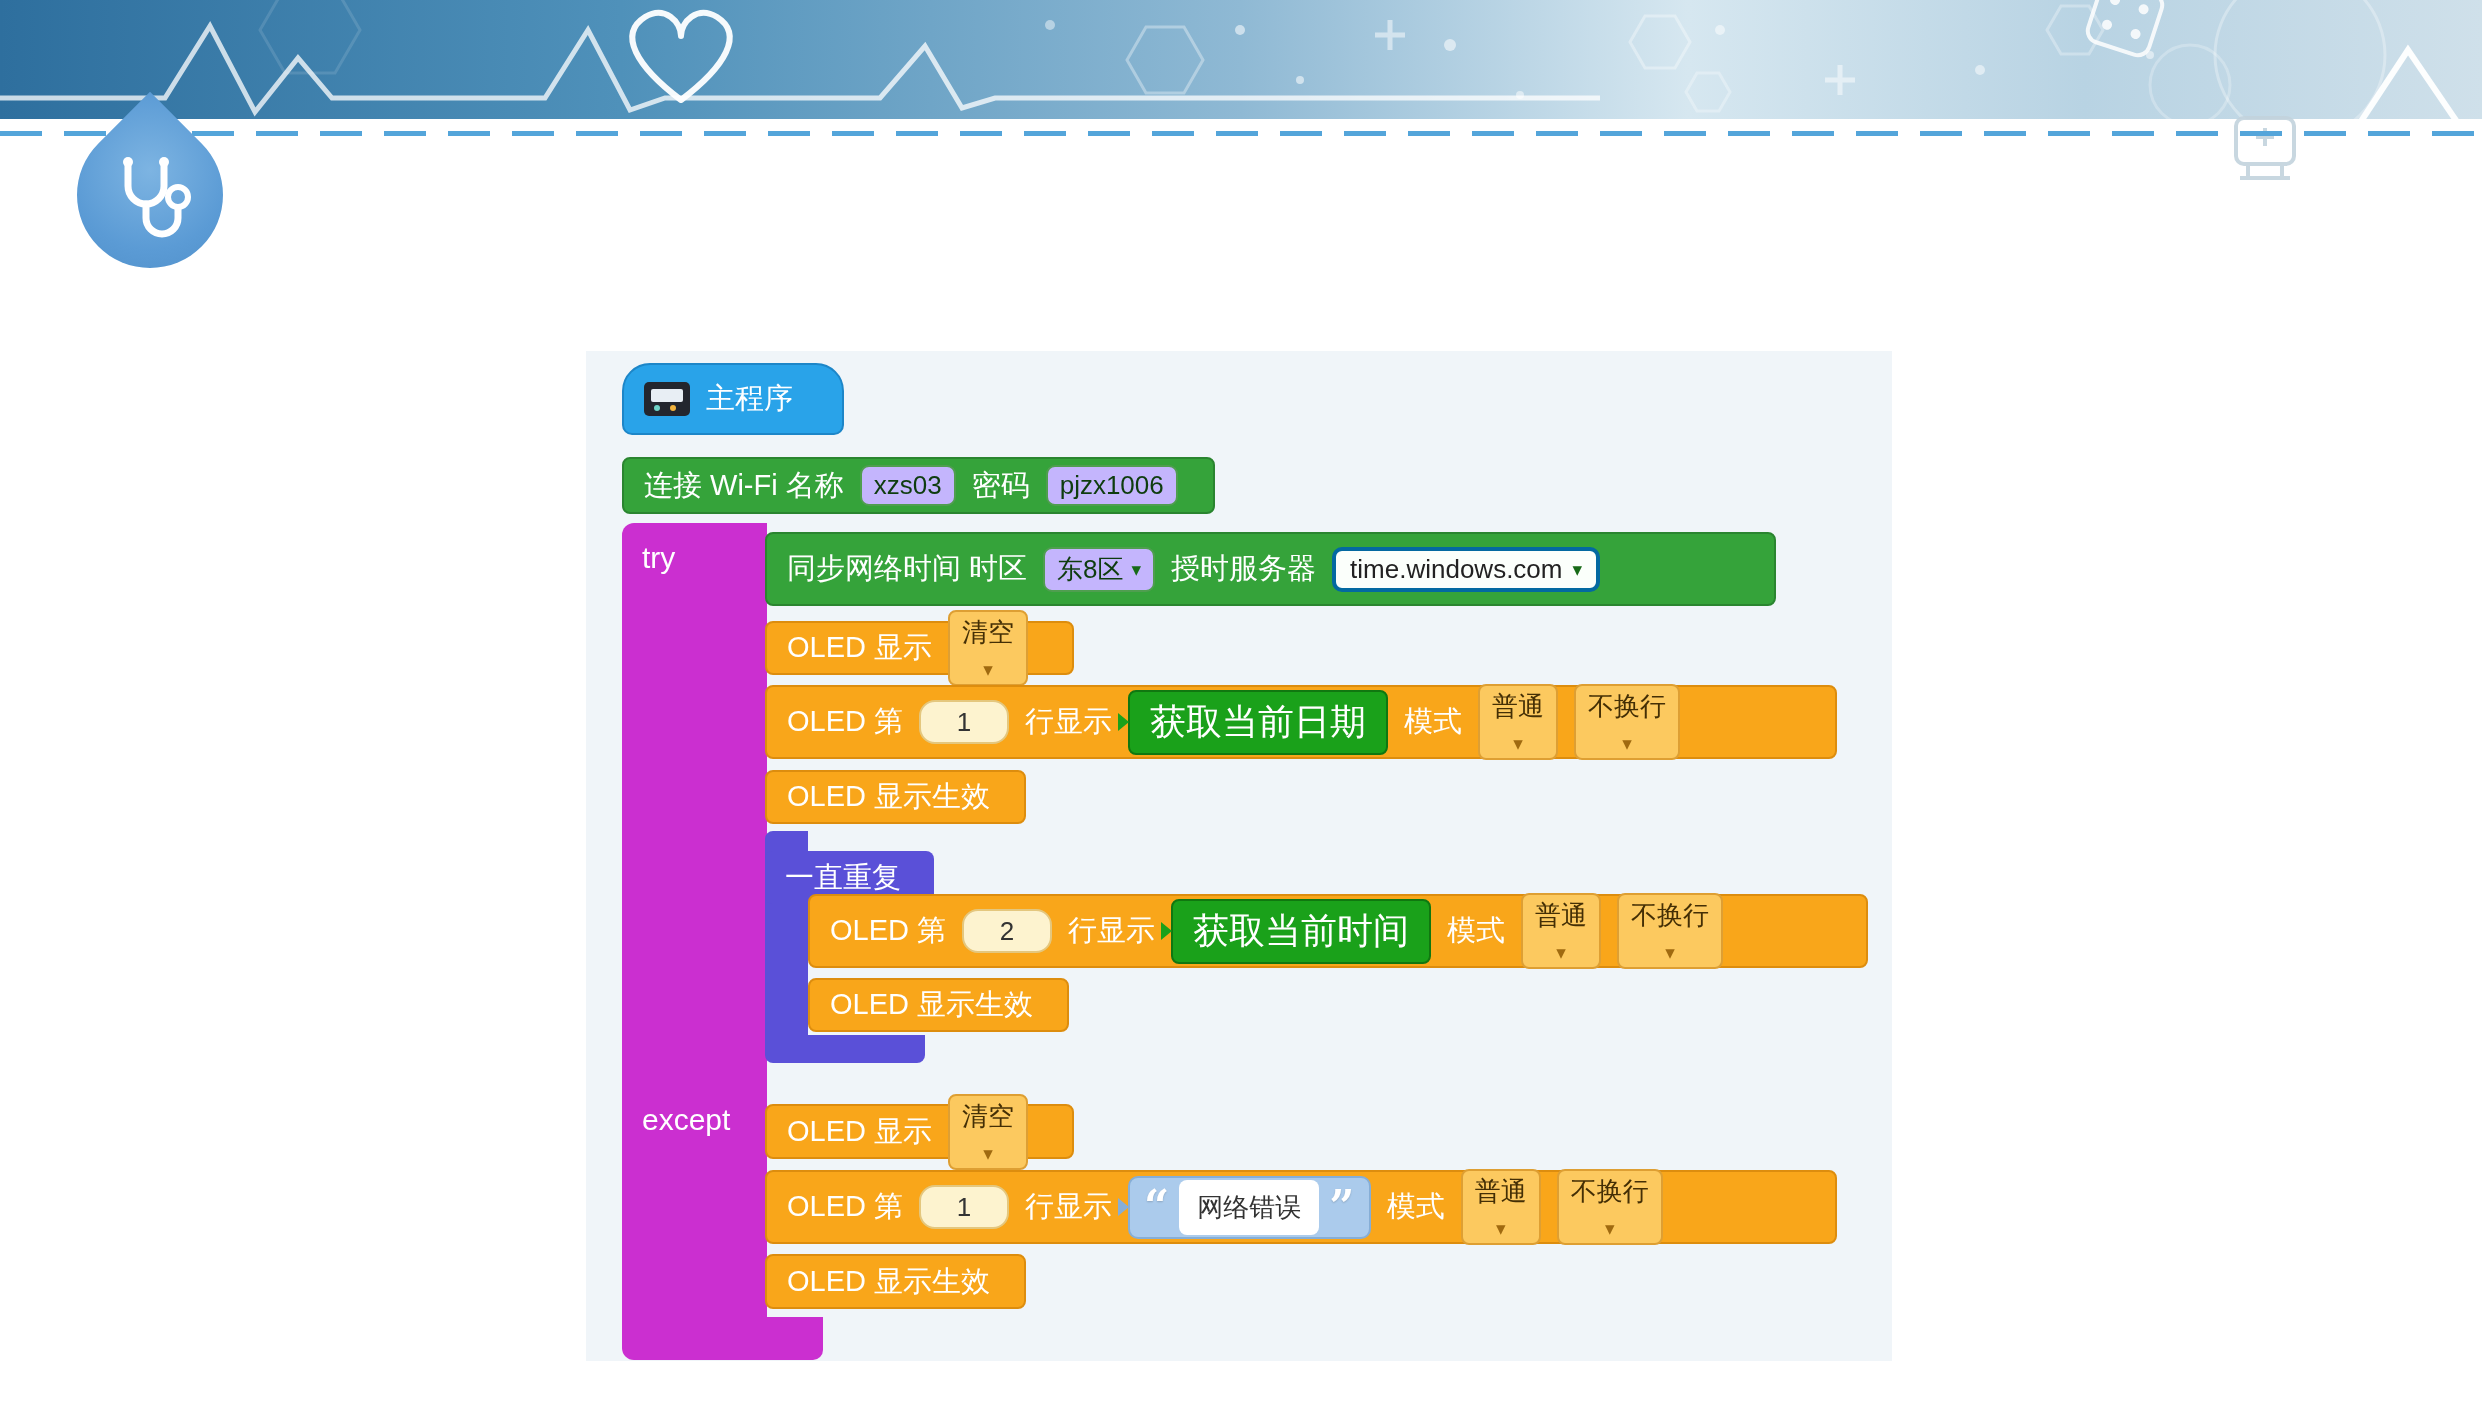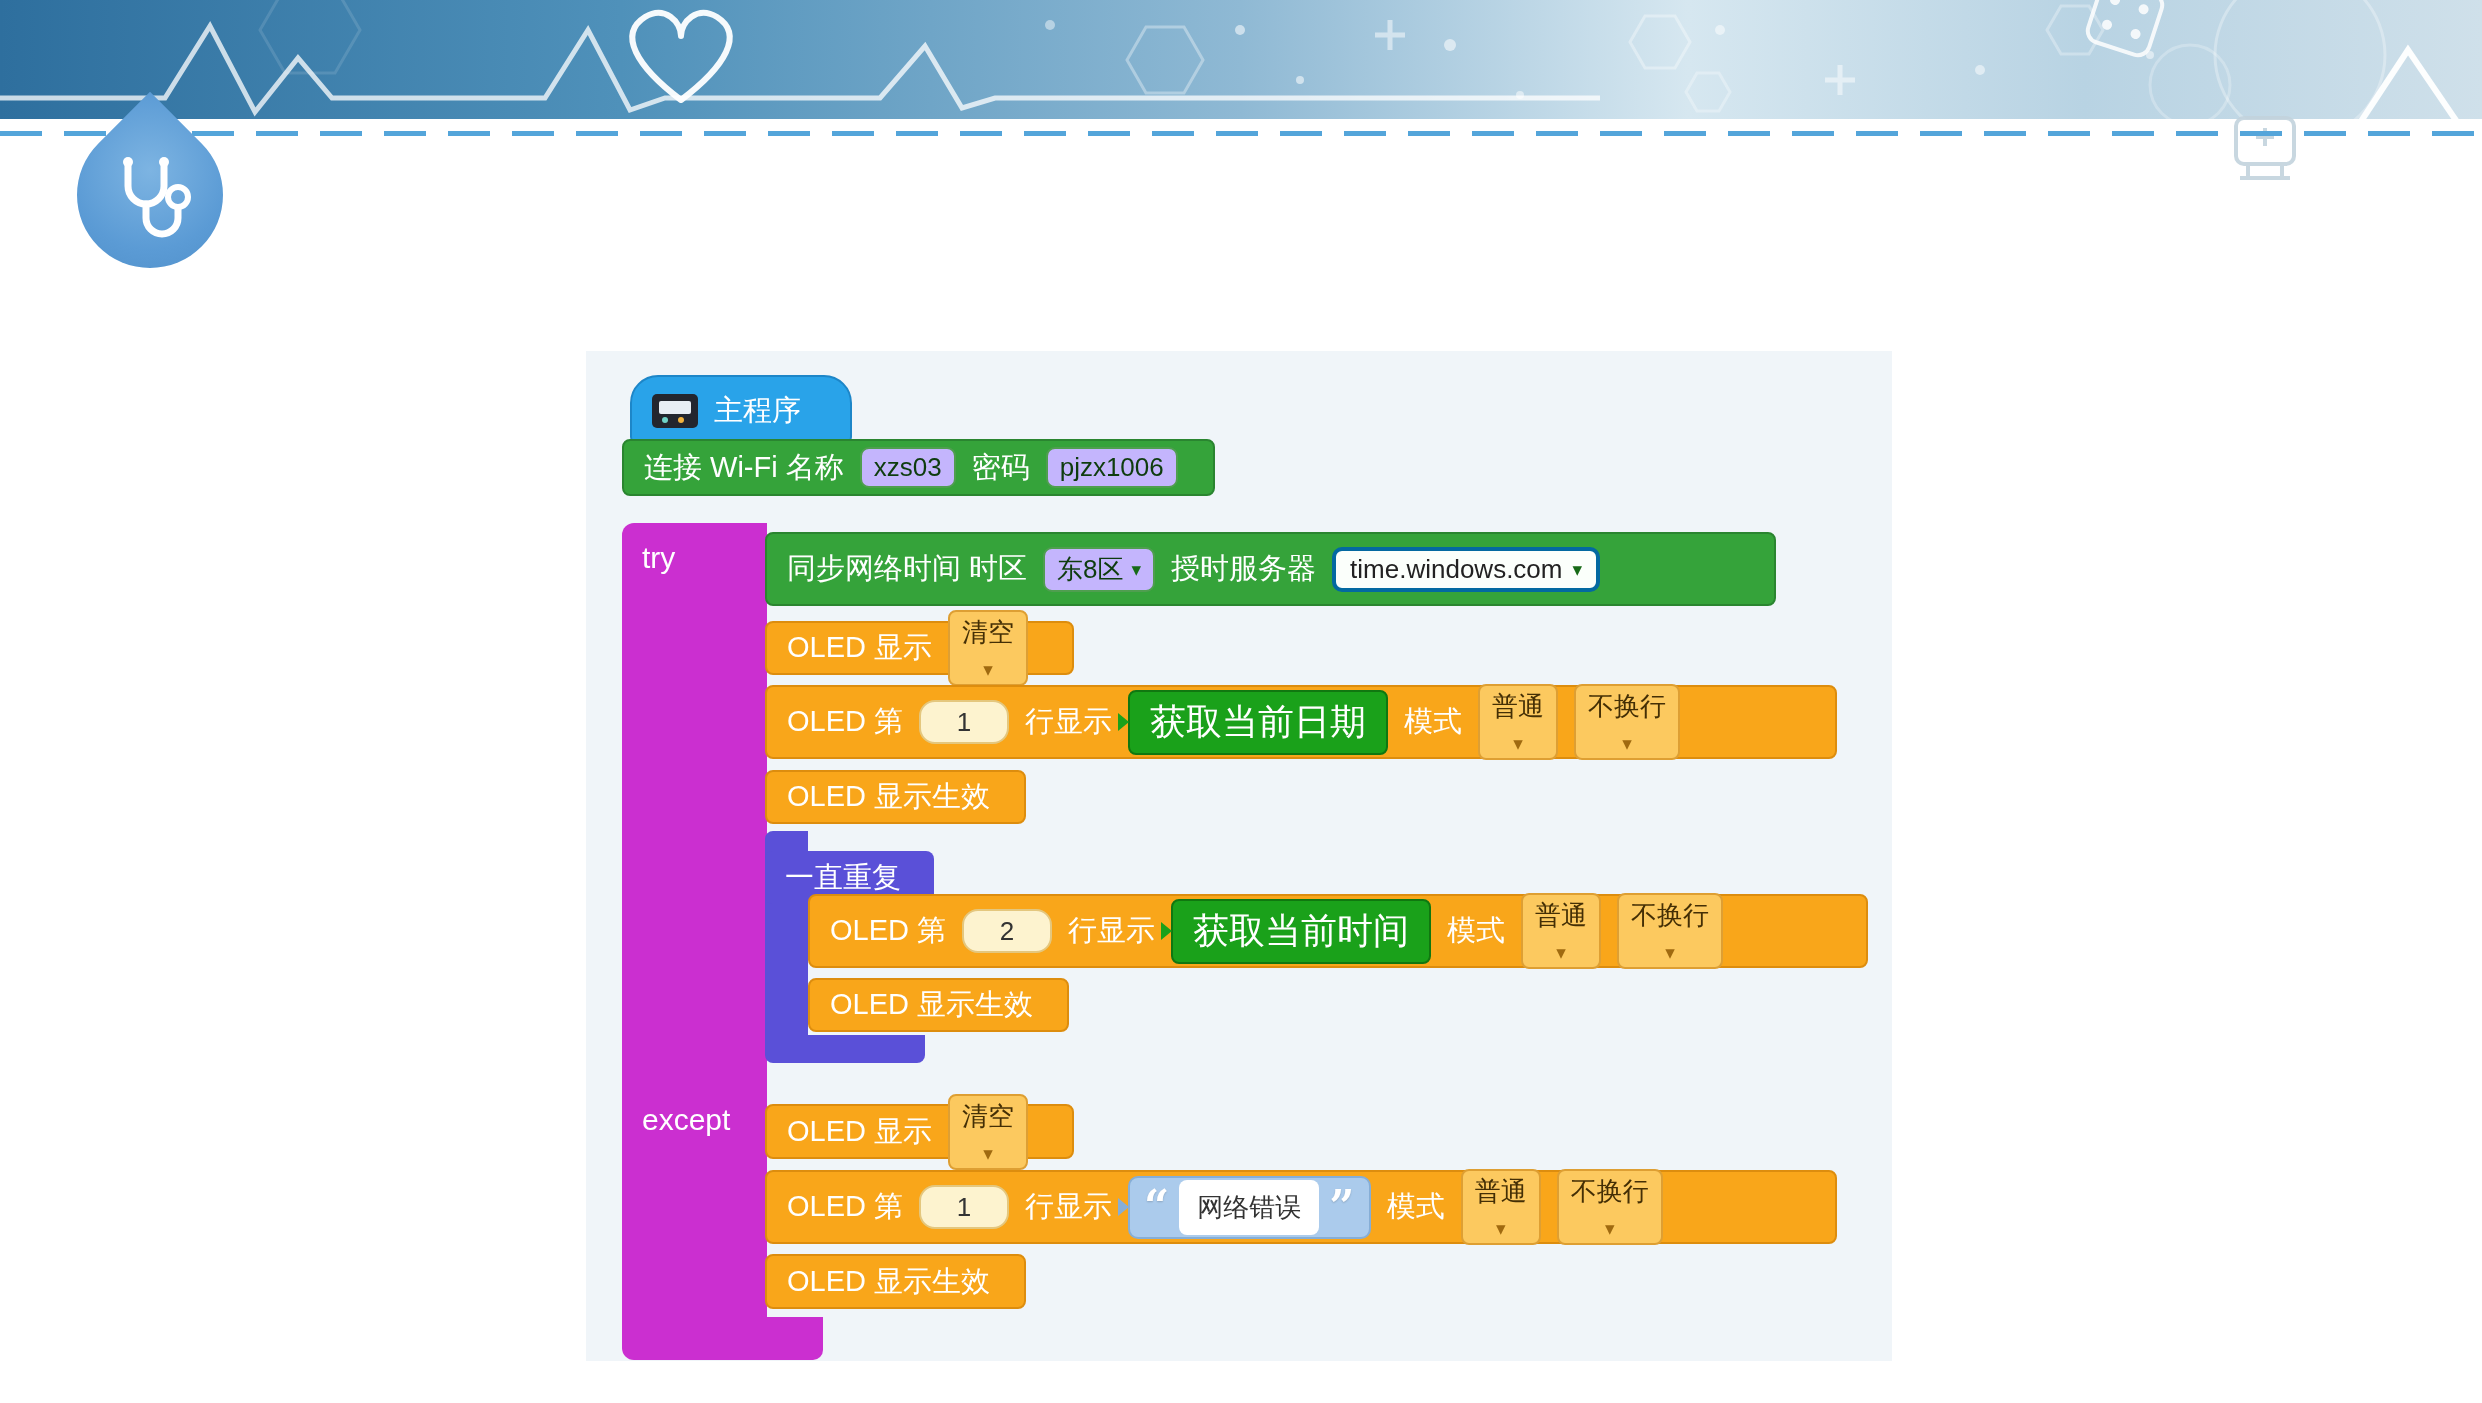--- a/index.html
+++ b/index.html
@@ -139,28 +139,28 @@
 
     <div class="cshape-magenta"></div>
     <span class="cap-label" style="left:56px;top:190px;">try</span>
     <span class="cap-label" style="left:56px;top:752px;">except</span>
 
     <div class="cshape-loop"></div>
     <div class="blk purple" style="left:179px;top:480px;width:169px;height:53px;margin-top:20px;">
       <span>一直重复</span>
     </div>
 
-    <div class="blk blue-hat" style="left:36px;top:24px;width:222px;height:72px;margin-left:8px;">
+    <div class="blk blue-hat" style="left:36px;top:12px;width:222px;height:72px;">
       <span class="chipicon">
           <span class="chip-inner"></span>
         </span>
       <span>主程序</span>
     </div>
 
-    <div class="blk green" style="left:36px;top:88px;width:593px;height:57px;">
+    <div class="blk green" style="left:36px;top:106px;width:593px;height:57px;">
       <span>连接 Wi-Fi 名称</span>
       <span class="gfield">xzs03</span>
       <span>密码</span>
       <span class="gfield">pjzx1006</span>
     </div>
 
     <div class="blk green" style="left:179px;top:181px;width:1011px;height:74px;">
       <span>同步网络时间 时区</span>
       <span class="gdrop">
         <span>东8区</span>

